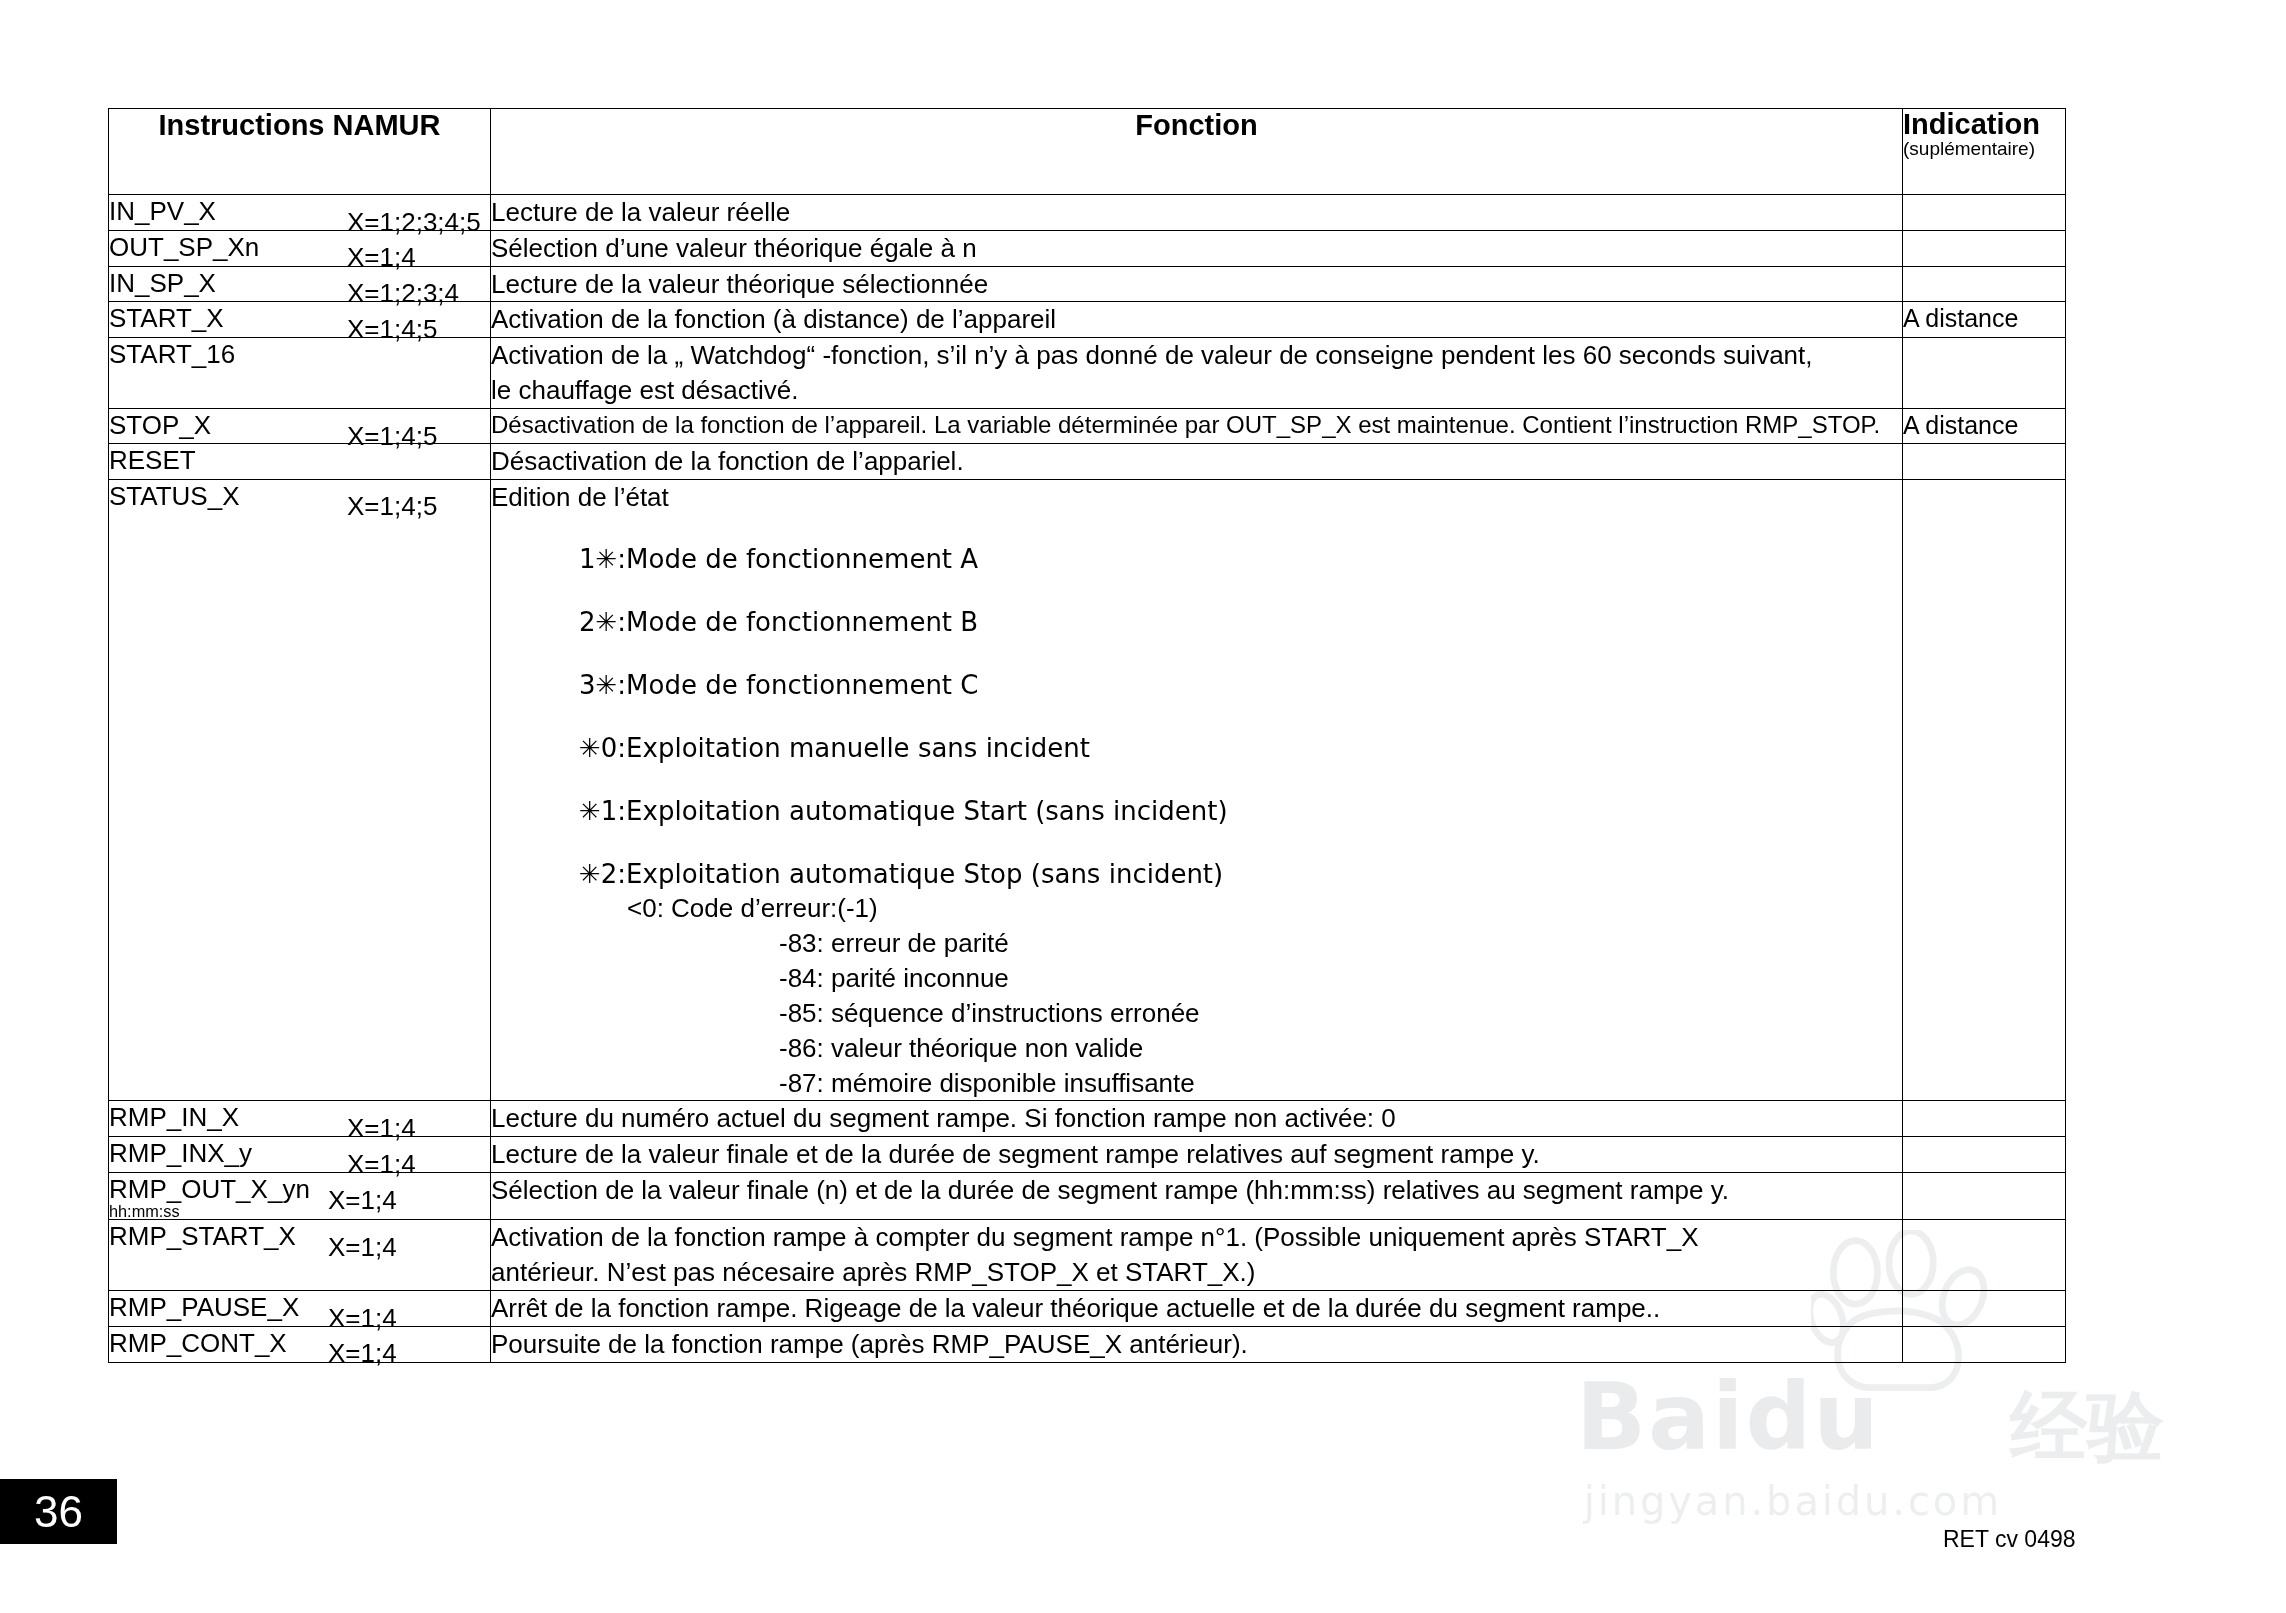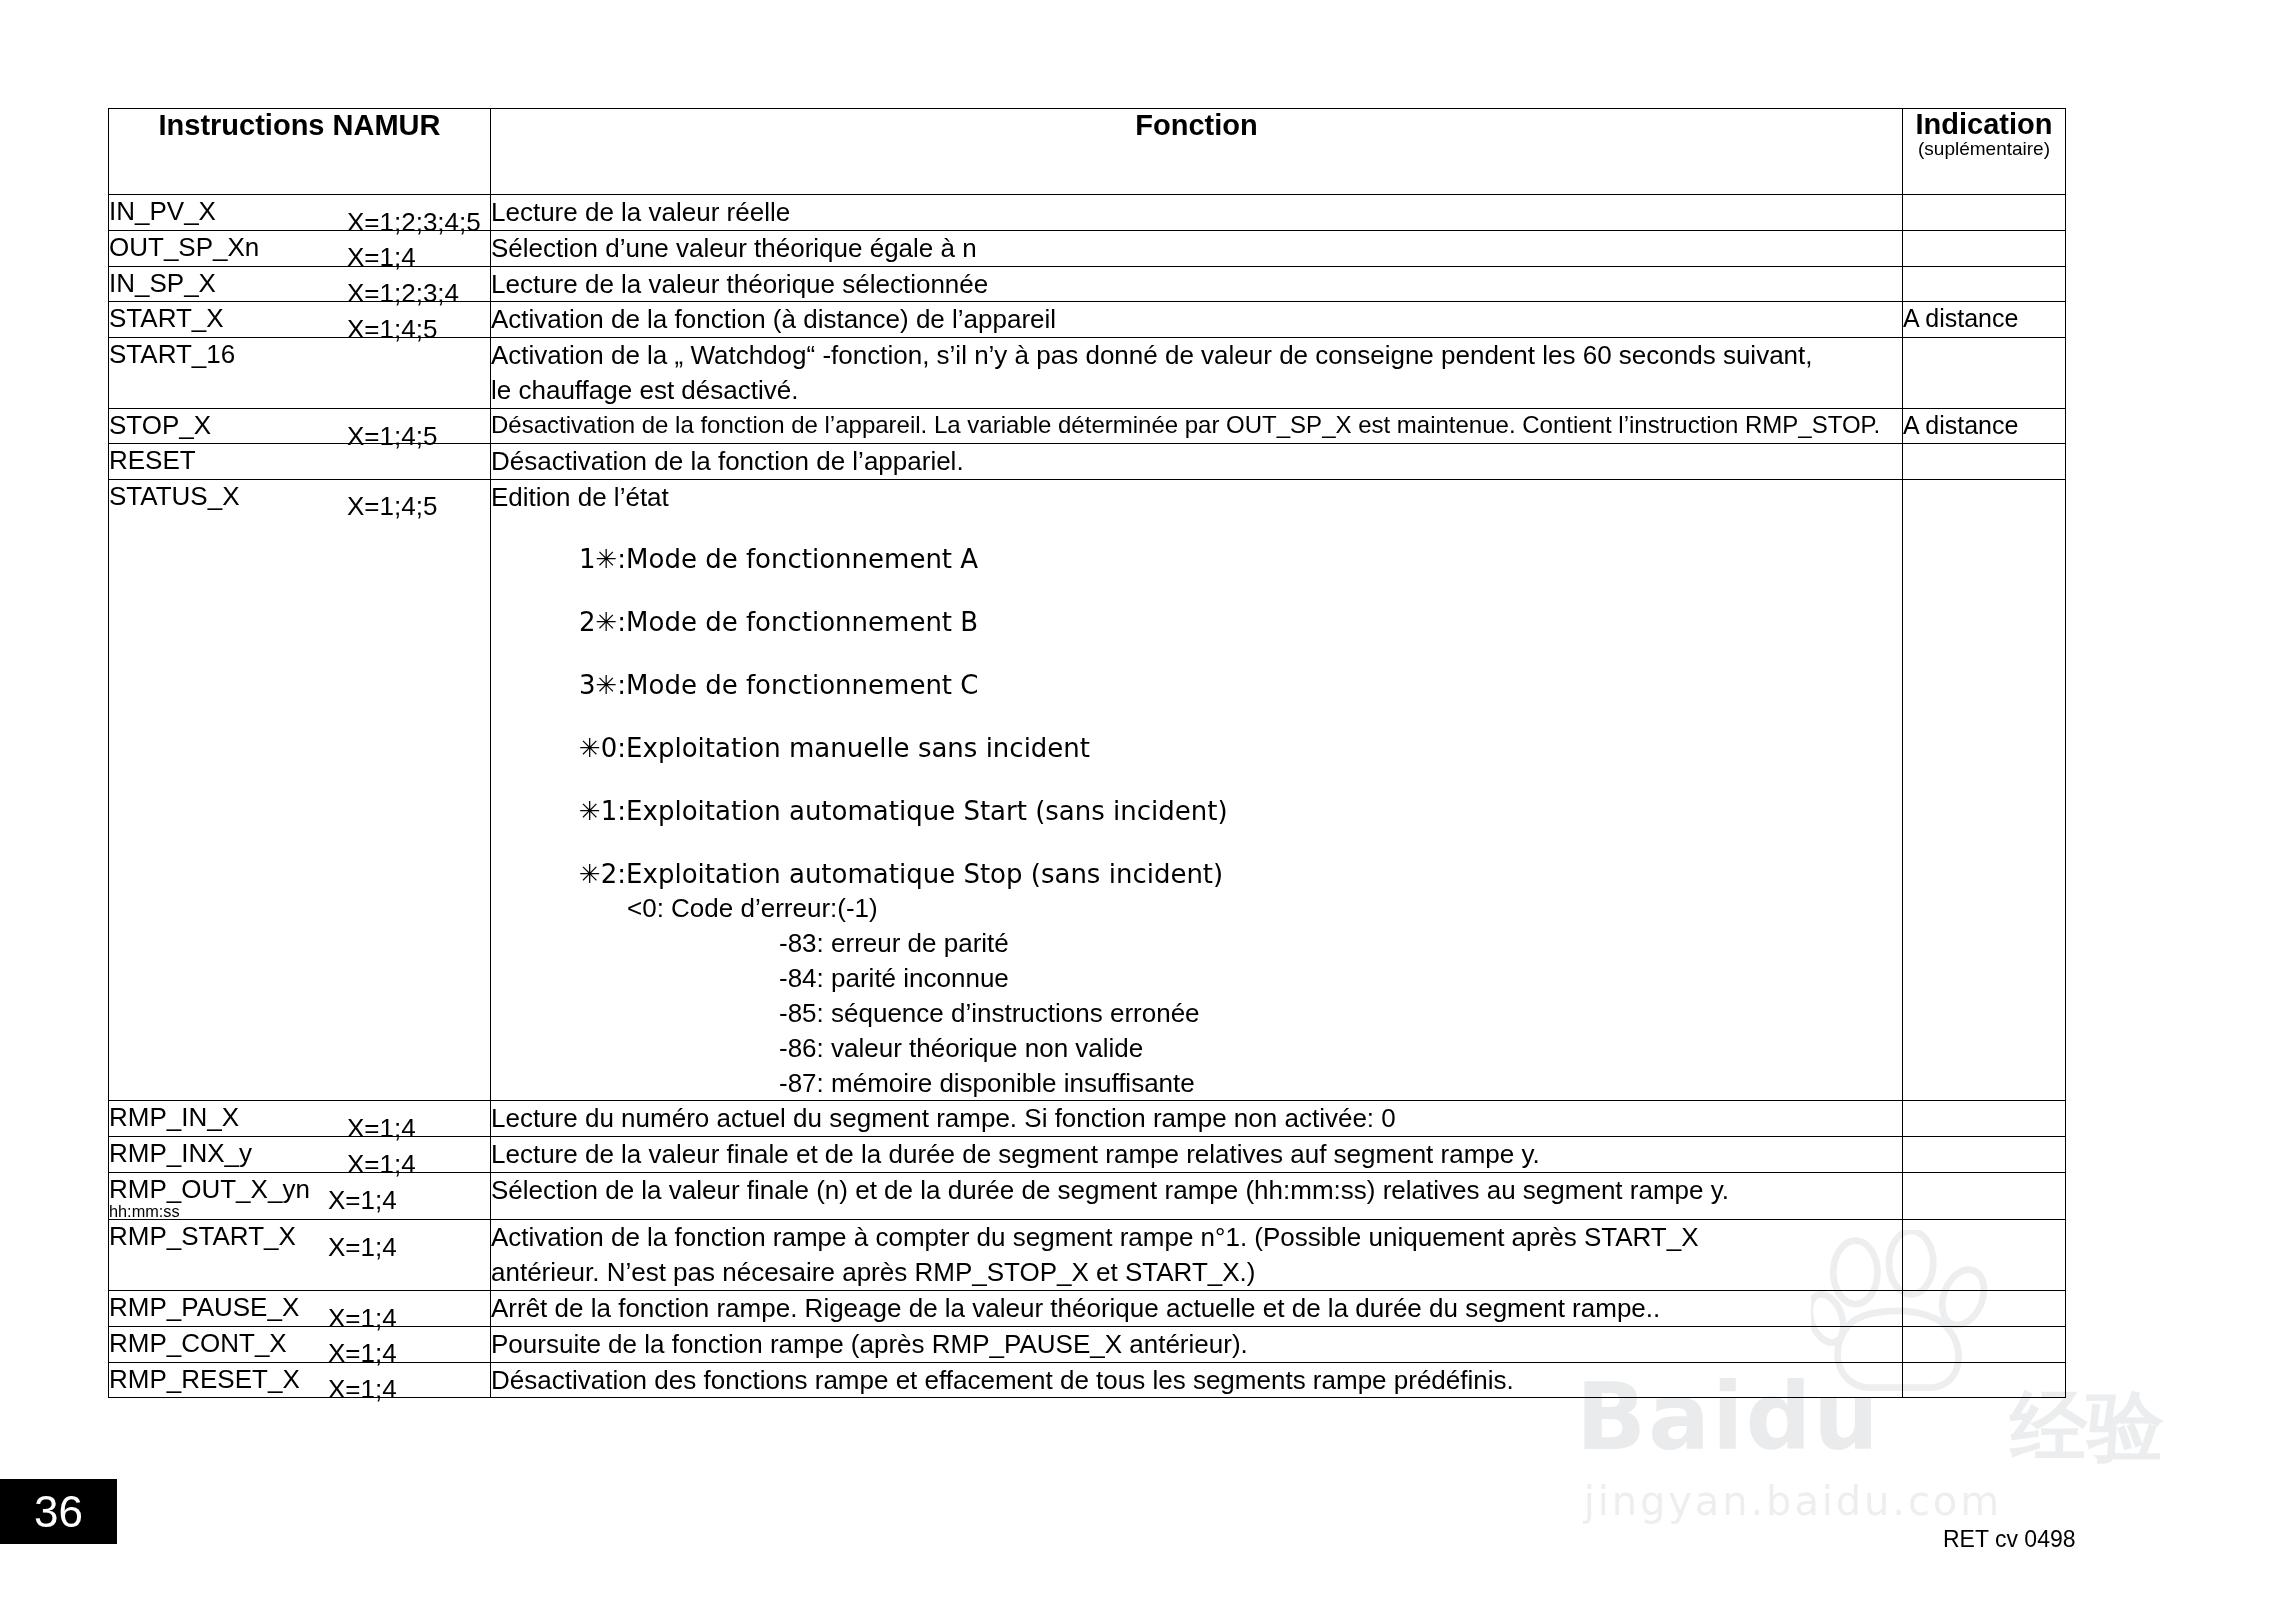--- a/index.html
+++ b/index.html
@@ -110,21 +110,21 @@
     white-space: nowrap;
   }
   .hdr-instr b { font-weight: bold; }
   .hdr-fonc {
     padding: 21px 0 0 19px;
     font-size: 29px;
     font-weight: bold;
   }
   .hdr-ind {
     padding: 17.3px 9.6px 0 9.6px;
-    text-align: center;
+    text-align: left;
   }
   .hdr-ind .h1 {
     font-size: 29px;
     font-weight: bold;
     line-height: 1.05;
     display: block;
   }
   .hdr-ind .h2 {
     font-size: 19px;
     font-weight: normal;
@@ -358,27 +358,20 @@
             </td>
             <td class="cell-ind"></td>
           </tr>
           <tr>
             <td class="cell-instr"><span class="nm">RMP_CONT_X</span><span class="xv tight">X=1;4</span></td>
             <td class="cell-fonc">
               <span class="ln">Poursuite de la fonction rampe (après RMP_PAUSE_X antérieur).</span>
             </td>
             <td class="cell-ind"></td>
           </tr>
-          <tr>
-            <td class="cell-instr"><span class="nm">RMP_RESET_X</span><span class="xv tight">X=1;4</span></td>
-            <td class="cell-fonc">
-              <span class="ln">Désactivation des fonctions rampe et effacement de tous les segments rampe prédéfinis.</span>
-            </td>
-            <td class="cell-ind"></td>
-          </tr>
         </tbody>
     </table>
   </div>
 
   <div class="pagenum">36</div>
 
   <div class="footer-code">RET cv 0498</div>
 
 </div>
 

